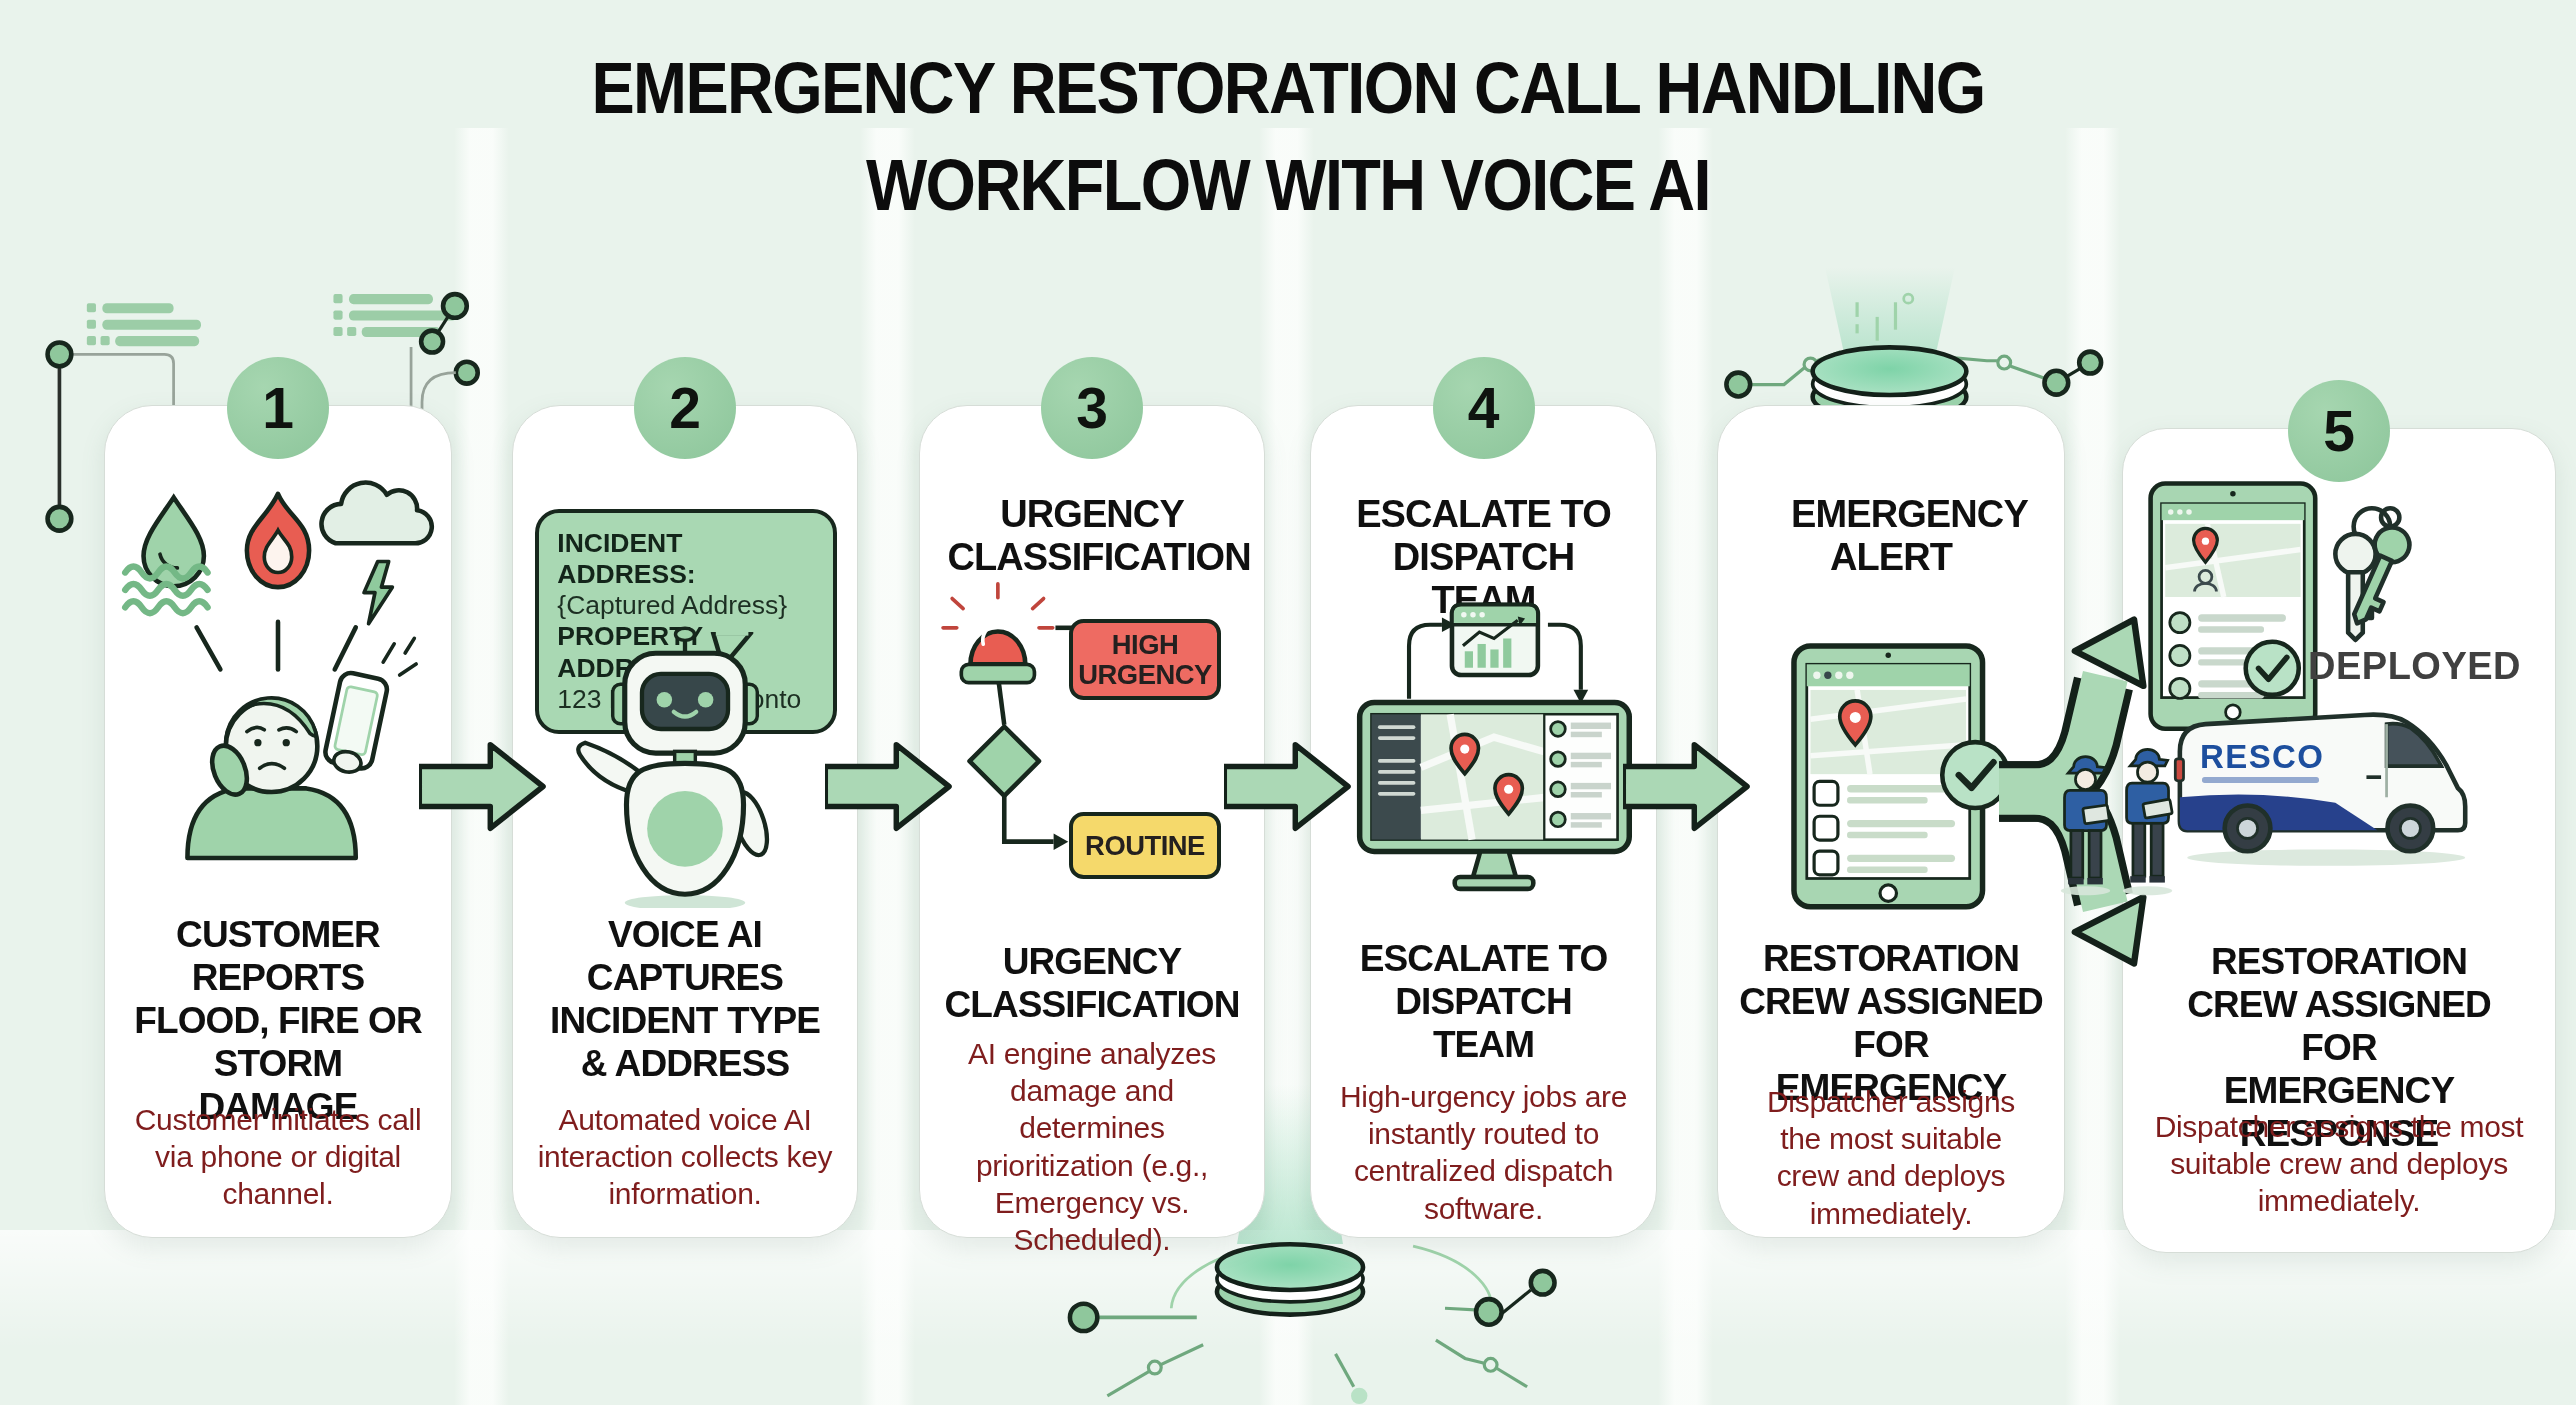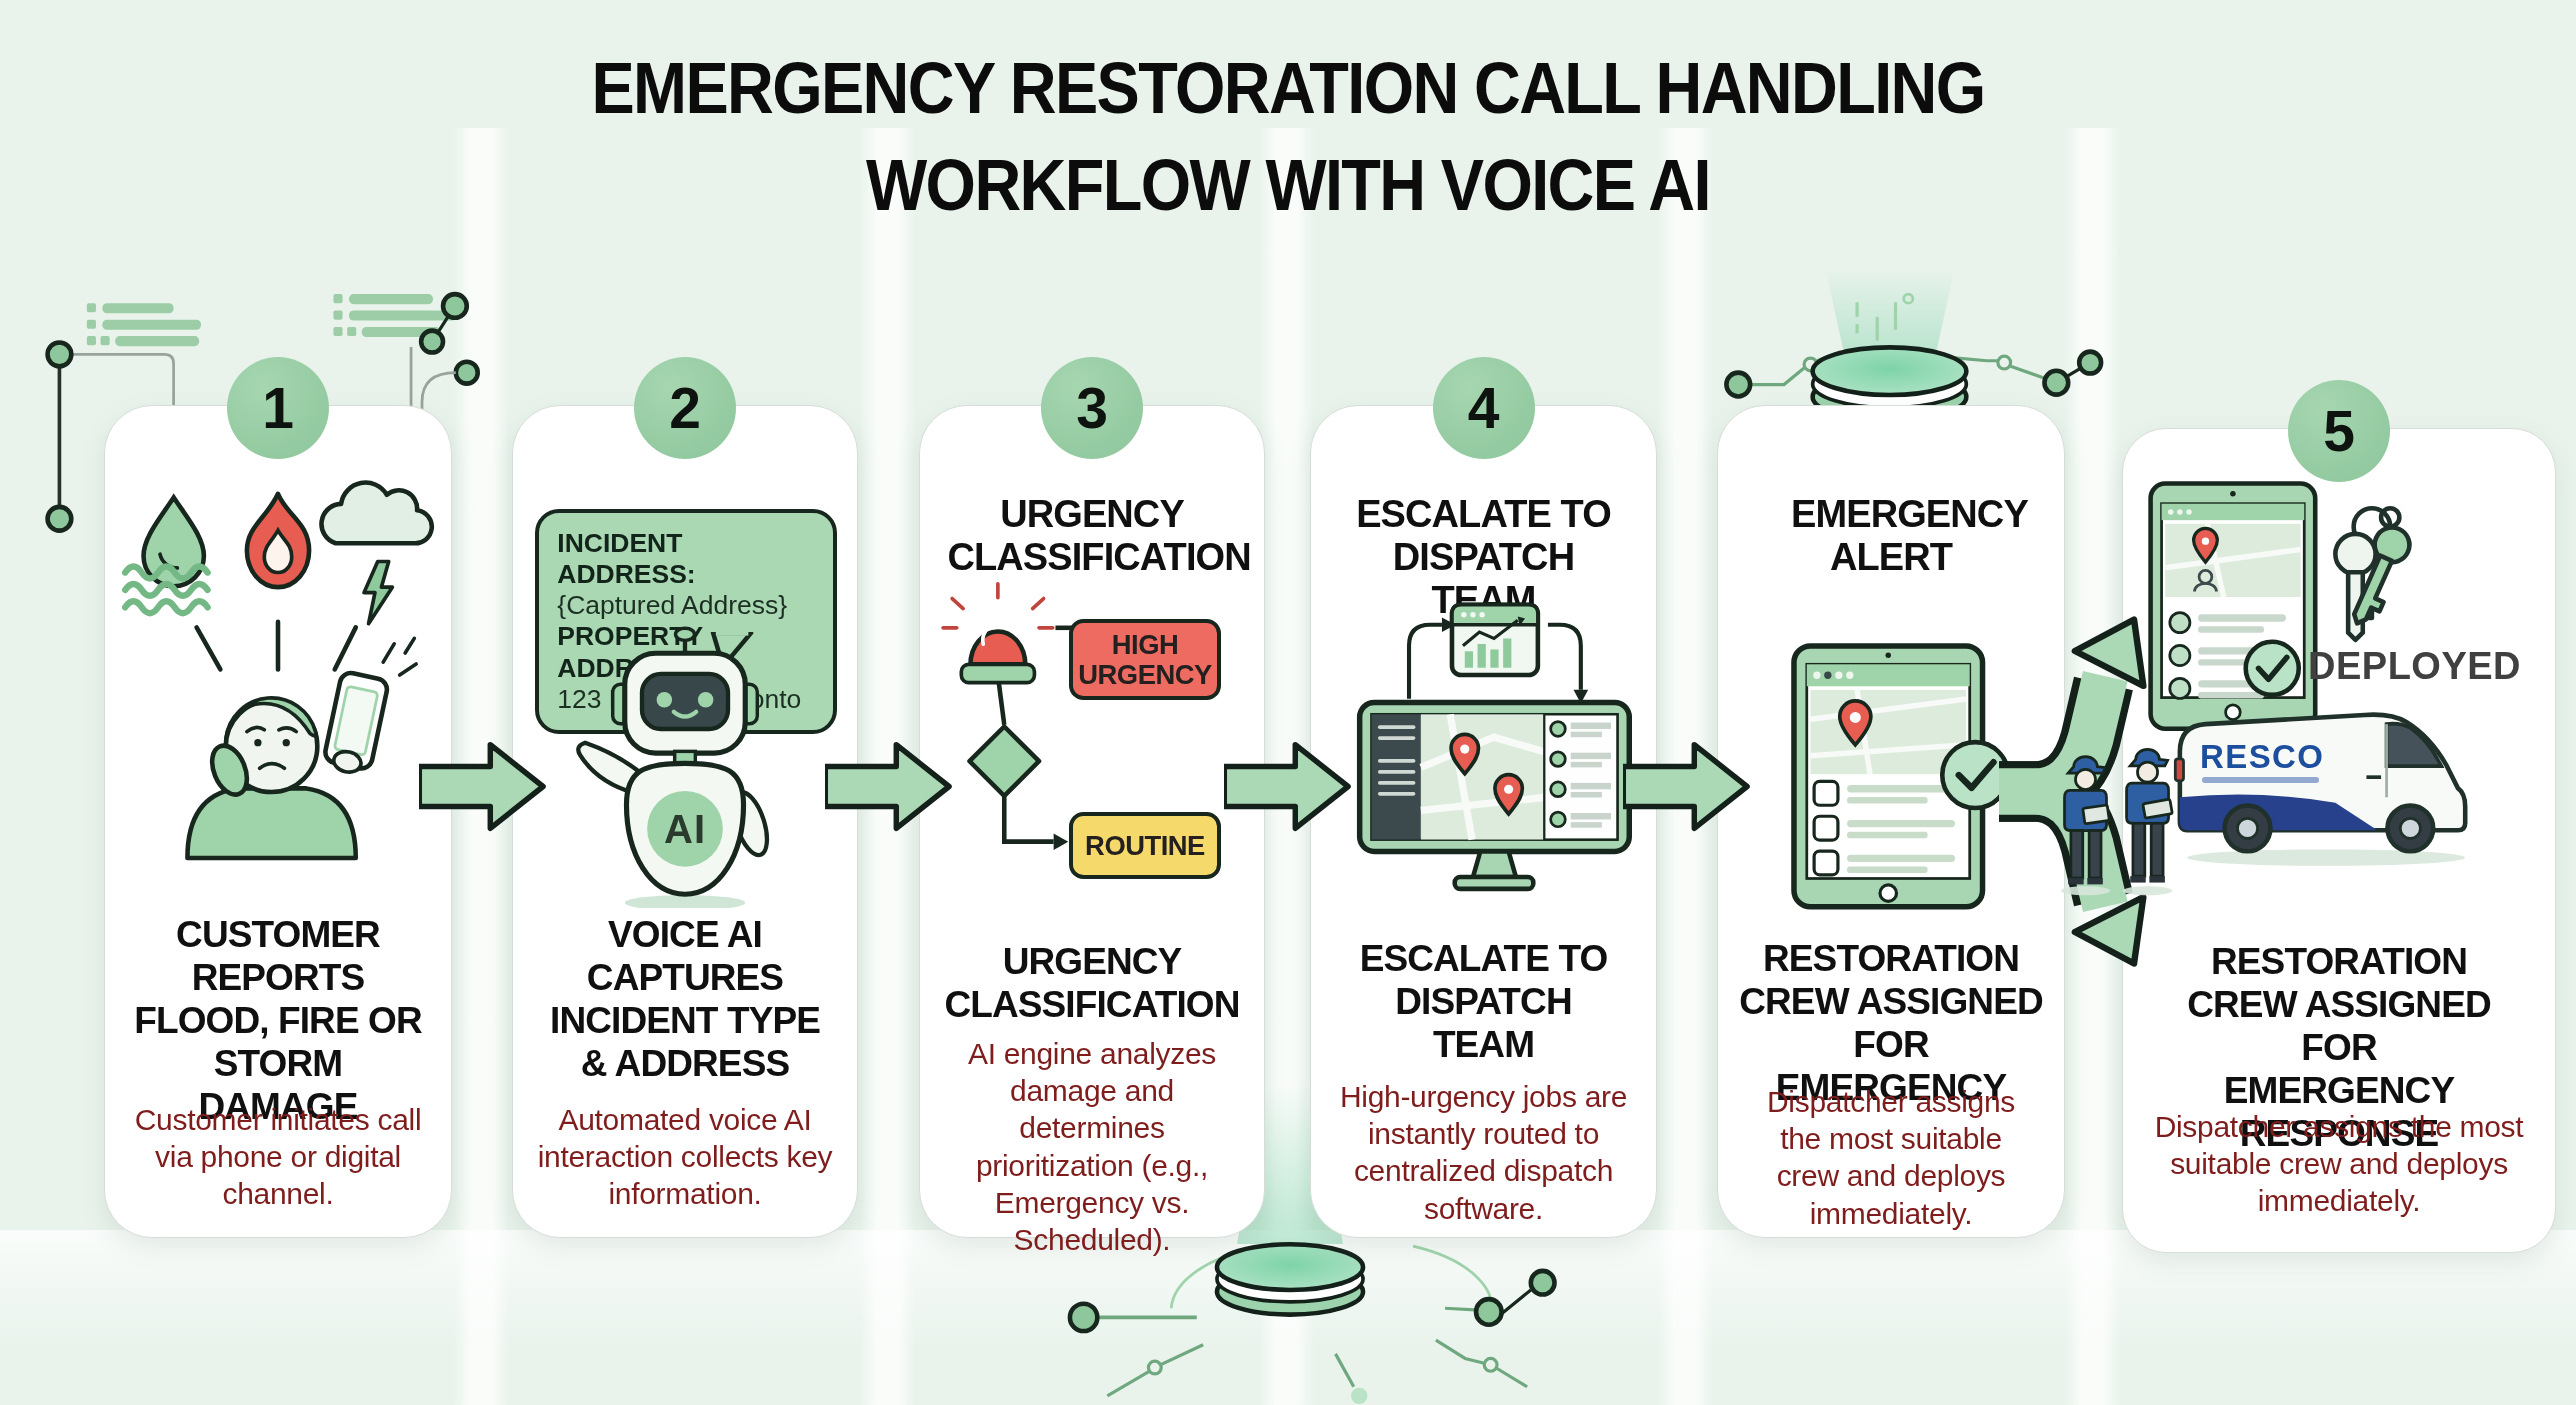--- a/index.html
+++ b/index.html
@@ -231,21 +231,20 @@
       <rect x="252" y="70" width="20" height="46" rx="9" fill="#9fd3aa" stroke="#17271d" stroke-width="4"></rect>
       <rect x="118" y="34" width="140" height="116" rx="36" fill="#f4f8f3" stroke="#17271d" stroke-width="6"></rect>
       <rect x="138" y="58" width="100" height="64" rx="22" fill="#37474a" stroke="#17271d" stroke-width="5"></rect>
       <circle cx="164" cy="88" r="9" fill="#9fd3aa"></circle>
         <circle cx="212" cy="88" r="9" fill="#9fd3aa"></circle>
       <path d="M175,102 Q188,113 201,102" fill="none" stroke="#9fd3aa" stroke-width="5" stroke-linecap="round"></path>
       <rect x="176" y="148" width="24" height="14" fill="#9fd3aa" stroke="#17271d" stroke-width="4"></rect>
       <path d="M120,210 C120,170 140,162 188,162 C236,162 256,170 256,210 C256,268 228,314 188,314 C148,314 120,268 120,210 Z" fill="#f4f8f3" stroke="#17271d" stroke-width="6"></path>
       <circle cx="188" cy="238" r="44" fill="#9fd3aa"></circle>
     </svg>
-    <div class="overlay-label" style="left:0;right:0;top:401px;text-align:center;font-size:40px;color:#2a3b2e;letter-spacing:0.9px">AI</div>
   </div>
   <div class="ttl" style="top:508px;left:27.4px;right:27.4px">VOICE AI CAPTURES INCIDENT TYPE &amp; ADDRESS</div>
   <div class="bdy" style="top:695px;left:24px;right:24px">Automated voice AI interaction collects key information.</div>
 </div>
 
 <div class="card" style="left:919px;top:405px;width:344px;height:831px">
   <div class="badge">3</div>
   <div class="hdr" style="top:87px;left:27.4px;right:27.4px">URGENCY CLASSIFICATION</div>
   <div class="art">
     <svg class="abs" style="left:0;top:156px" width="344" height="329" viewBox="0 0 376 360">

